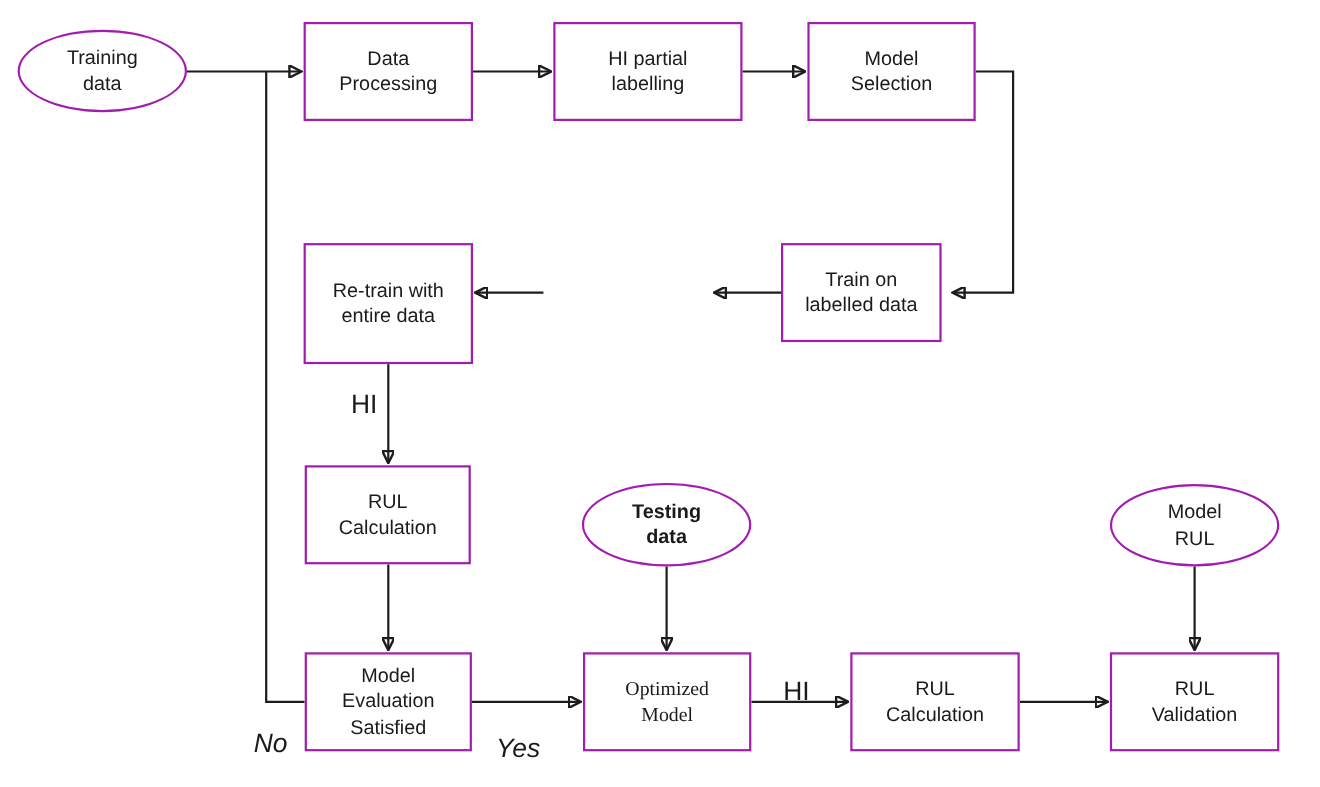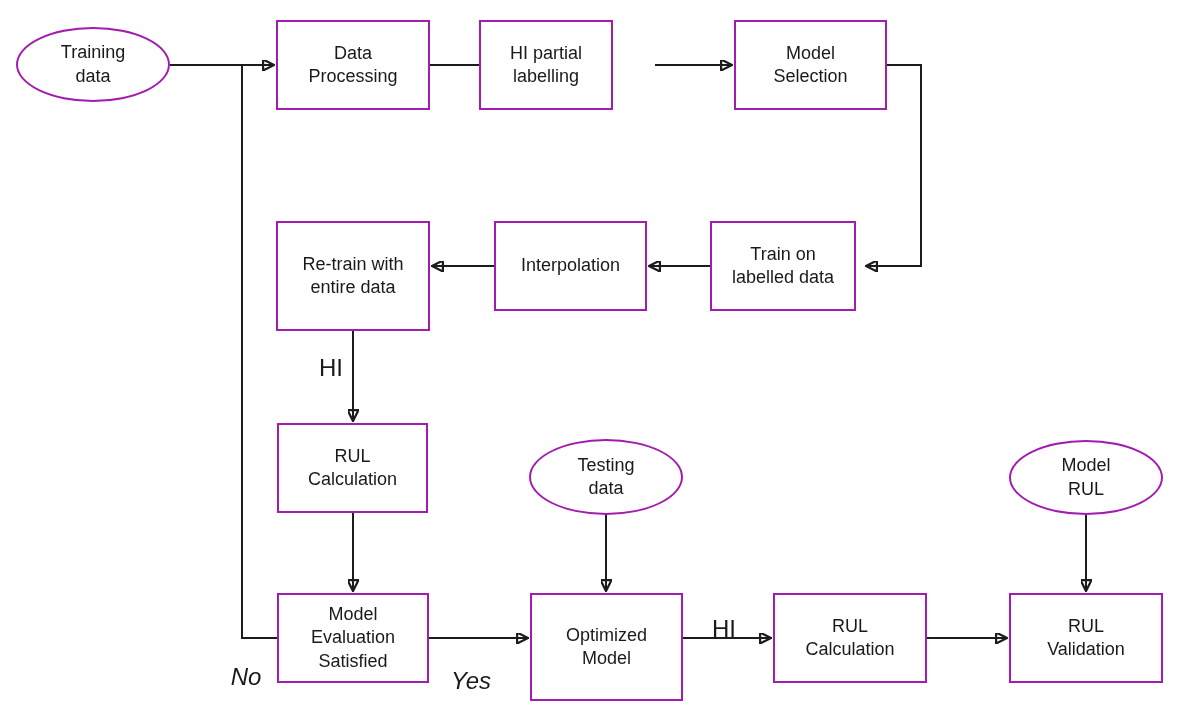--- a/index.html
+++ b/index.html
@@ -80,45 +80,44 @@
     <path d="M 606 515 V 590" marker-end="url(#arrow)"></path>
     <path d="M 1086 515 V 590" marker-end="url(#arrow)"></path>
   </svg>
 
   <div class="node ellipse" style="left:16px; top:27px; width:154px; height:75px;">Training
 data</div>
 
   <div class="node" style="left:276px; top:20px; width:154px; height:90px;">Data
 Processing</div>
 
-  <div class="node" style="left:479px; top:20px; width:134px; height:90px;">HI partial
+  <div class="node" style="left:503px; top:20px; width:172px; height:90px;">HI partial
 labelling</div>
 
   <div class="node" style="left:734px; top:20px; width:153px; height:90px;">Model
 Selection</div>
 
   <div class="node" style="left:710px; top:221px; width:146px; height:90px;">Train on
 labelled data</div>
 
-  <div class="node" style="left:494px; top:221px; width:153px; height:90px;">Interpolation</div>
 
   <div class="node" style="left:276px; top:221px; width:154px; height:110px;">Re-train with
 entire data</div>
 
   <div class="node" style="left:277px; top:423px; width:151px; height:90px;">RUL
 Calculation</div>
 
   <div class="node" style="left:277px; top:593px; width:152px; height:90px;">Model
 Evaluation
 Satisfied</div>
 
-  <div class="node ellipse" style="left:529px; top:439px; width:154px; height:76px;">Testing
+  <div class="node ellipse" style="left:529px; top:439px; width:154px; height:76px;font-weight:bold;">Testing
 data</div>
 
-  <div class="node" style="left:530px; top:593px; width:153px; height:108px;">Optimized
+  <div class="node" style="left:530px; top:593px; width:153px; height:90px;font-family:Liberation Serif, serif;">Optimized
 Model</div>
 
   <div class="node" style="left:773px; top:593px; width:154px; height:90px;">RUL
 Calculation</div>
 
   <div class="node ellipse" style="left:1009px; top:440px; width:154px; height:75px;">Model
 RUL</div>
 
   <div class="node" style="left:1009px; top:593px; width:154px; height:90px;">RUL
 Validation</div>

